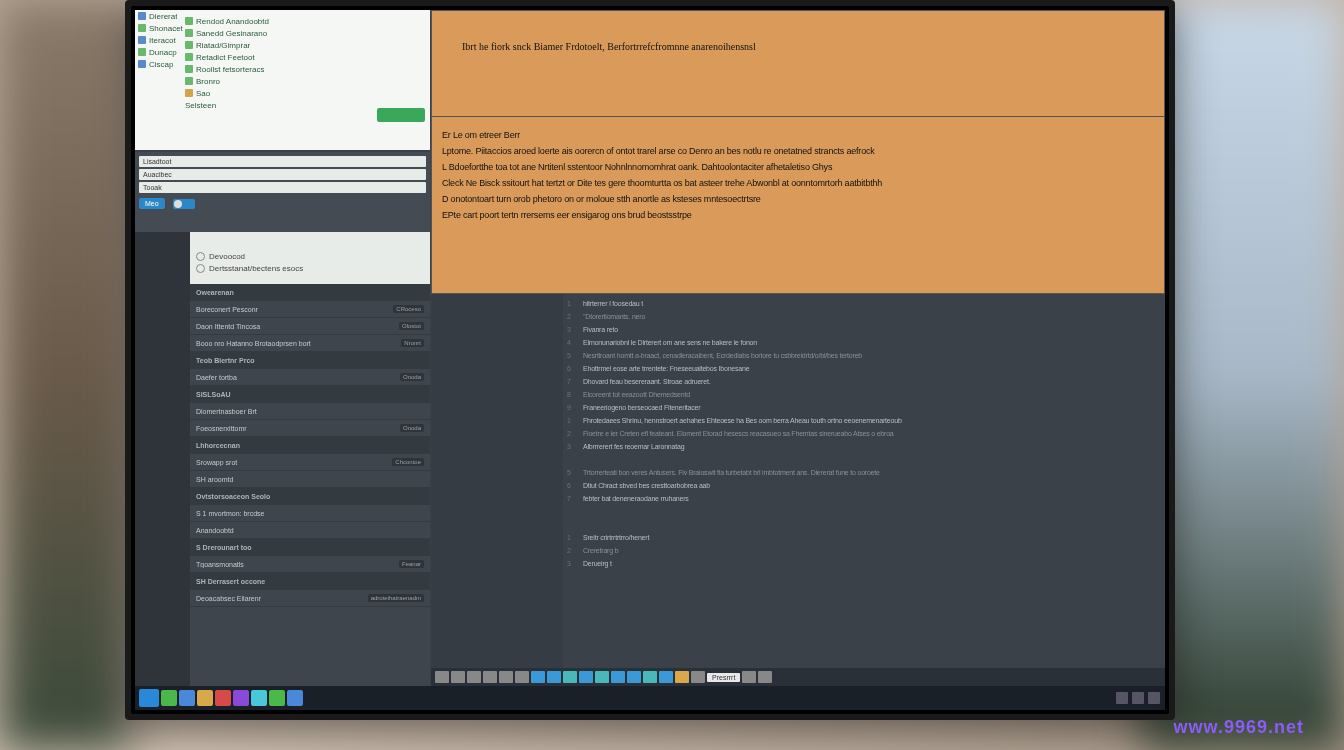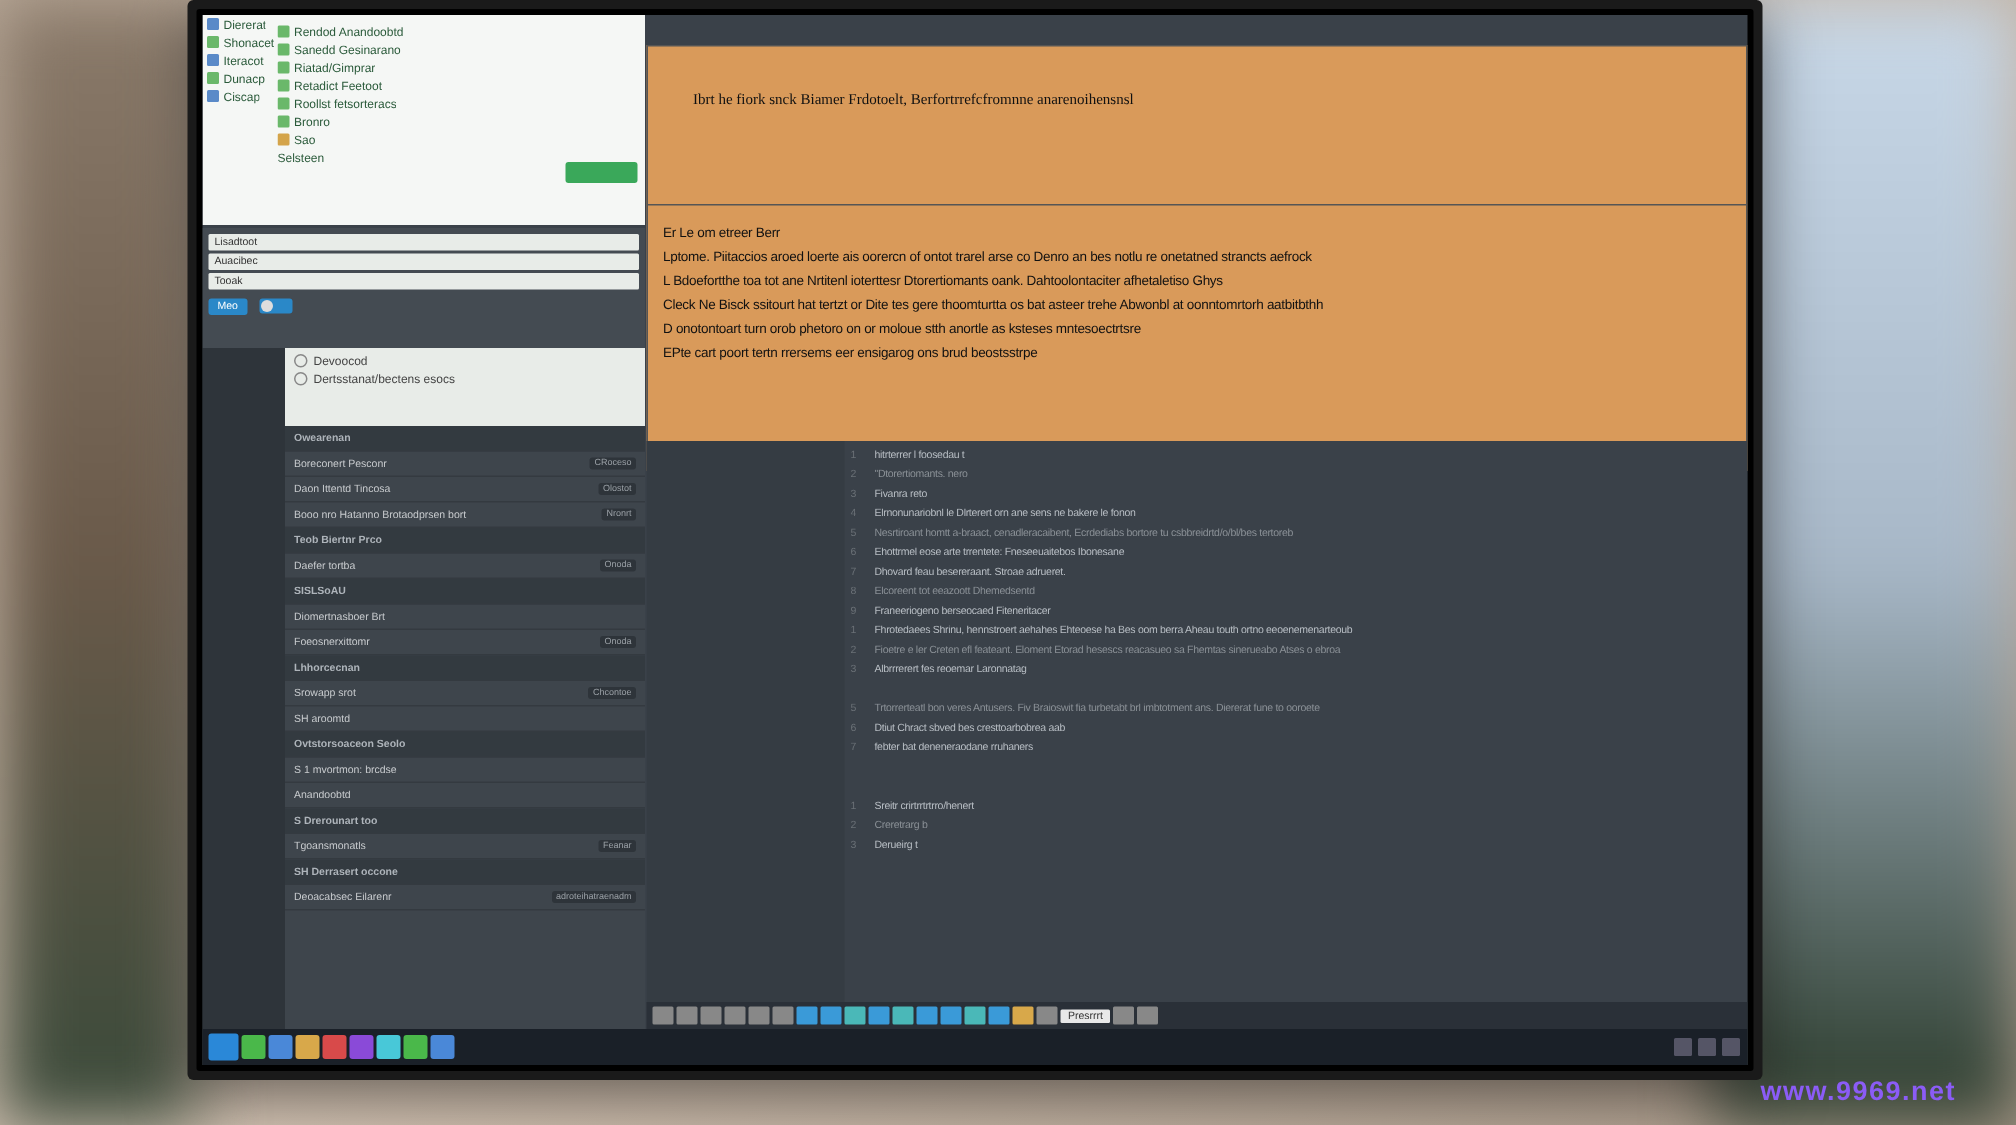--- a/index.html
+++ b/index.html
@@ -30,33 +30,33 @@
   .panel-midlist .box { background:#e8ece8; color:#333; padding:2px 4px; margin-bottom:2px; border-radius:1px; overflow:hidden; white-space:nowrap; }
   .panel-midlist .tag { margin-top:6px; }
   .panel-midlist .tag span { background:#2a88c8; color:#fff; padding:2px 6px; border-radius:2px; font-size:7px; }
   .panel-midlist .toggle { display:inline-block; width:22px; height:10px; background:#666; border-radius:5px; margin-left:6px; position:relative; vertical-align:middle; }
   .panel-midlist .toggle::after { content:""; position:absolute; left:1px; top:1px; width:8px; height:8px; background:#ddd; border-radius:50%; }
 
   
   .panel-iconstrip { position:absolute; left:0; top:222px; width:55px; height:478px; background:#2e343a; }
 
   
-  .panel-search { position:absolute; left:55px; top:222px; width:240px; height:52px; background:#e8ece8; font-size:8px; color:#444; padding:4px 6px; }
+  .panel-search { position:absolute; left:55px; top:222px; width:240px; height:52px; background:#e8ece8; font-size:8px; color:#444; padding:20px 6px; }
   .panel-search .row { display:flex; align-items:center; gap:4px; margin-bottom:3px; }
   .panel-search .circ { width:9px; height:9px; border:1px solid #888; border-radius:50%; }
 
   
   .panel-props { position:absolute; left:55px; top:274px; width:240px; height:426px; background:#3e454c; font-size:7px; color:#c8cbce; overflow:hidden; }
   .prop-row { display:flex; align-items:center; height:17px; padding:0 6px; border-bottom:1px solid #343a40; white-space:nowrap; overflow:hidden; }
   .prop-row.hdr { background:#333a40; font-weight:bold; color:#aeb4ba; }
   .prop-row .lab { flex:1; overflow:hidden; text-overflow:ellipsis; }
   .prop-row .val { color:#9aa0a6; font-size:6px; background:#2e343a; padding:1px 3px; border-radius:2px; margin-left:3px; }
 
   
-  .panel-doc { position:absolute; left:296px; top:0; width:734px; height:284px; background:#d99a5a; border:1px solid #555;margin-top:20px; }
+  .panel-doc { position:absolute; left:296px; top:0; width:734px; height:284px; background:#d99a5a; border:1px solid #555; }
   .doc-title { position:absolute; left:30px; top:30px; right:30px; font-size:10px; color:#111; font-family:Georgia,serif; }
   .doc-divider { position:absolute; left:0; top:105px; right:0; height:1px; background:#555; }
   .doc-body { position:absolute; left:10px; top:118px; right:10px; bottom:8px; font-size:9px; color:#111; font-family:Georgia,serif; line-height:1.55; overflow:hidden; }
   .doc-body p { margin-bottom:2px; letter-spacing:-0.2px; }
 
   
   .panel-editor { position:absolute; left:296px; top:284px; width:734px; height:416px; background:#3a4149; font-family:Consolas,monospace; font-size:7px; color:#b8bec4; overflow:hidden; }
   .ed-gutter { position:absolute; left:0; top:0; width:132px; height:100%; background:#353c43; }
   .ed-lines { position:absolute; left:136px; top:6px; right:6px; }
   .ed-line { height:13px; white-space:nowrap; overflow:hidden; letter-spacing:-0.2px; }
@@ -244,21 +244,21 @@
           <span class="val">adroteihatraenadm</span>
         </div>
       </div>
 
     <div class="panel-doc">
       <div class="doc-title">Ibrt he fiork snck Biamer Frdotoelt, Berfortrrefcfromnne anarenoihensnsl</div>
       <div class="doc-divider"></div>
       <div class="doc-body" id="doc-body">
           <p>Er Le om etreer Berr</p>
           <p>Lptome. Piitaccios aroed loerte ais oorercn of ontot trarel arse co Denro an bes notlu re onetatned strancts aefrock</p>
-          <p>L Bdoefortthe toa tot ane Nrtitenl ioterttesr Dtorertiomants oank. Dahtoolontaciter afhetaletiso Ghys</p>
+          <p>L Bdoefortthe toa tot ane Nrtitenl sstentoor Nohnlnnomomhrat oank. Dahtoolontaciter afhetaletiso Ghys</p>
           <p>Cleck Ne Bisck ssitourt hat tertzt or Dite tes gere thoomturtta os bat asteer trehe Abwonbl at oonntomrtorh aatbitbthh</p>
           <p>D onotontoart turn orob phetoro on or moloue stth anortle as ksteses mntesoectrtsre</p>
           <p>EPte cart poort tertn rrersems eer ensigarog ons brud beostsstrpe</p>
         </div>
     </div>
 
     <div class="panel-editor">
       <div class="ed-gutter"></div>
       <div class="ed-lines" id="ed-lines">
           <div class="ed-line"><span class="num">1</span>hitrterrer l foosedau t</div>

